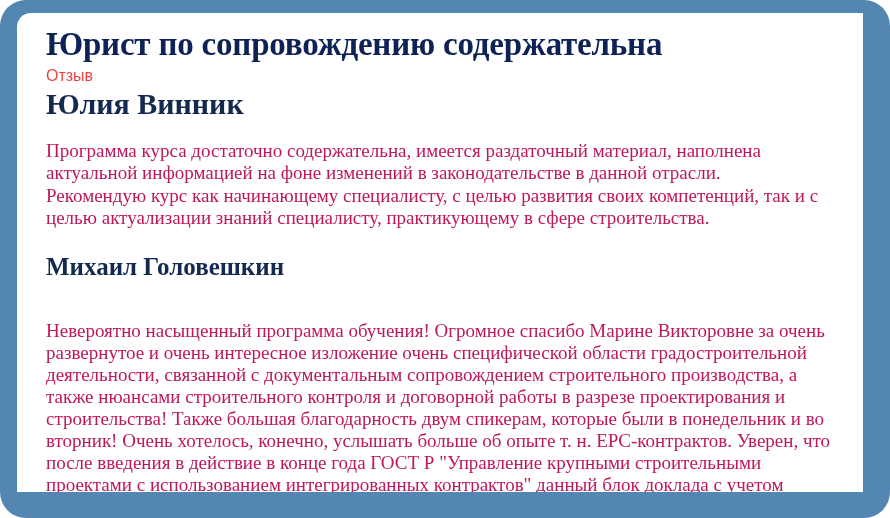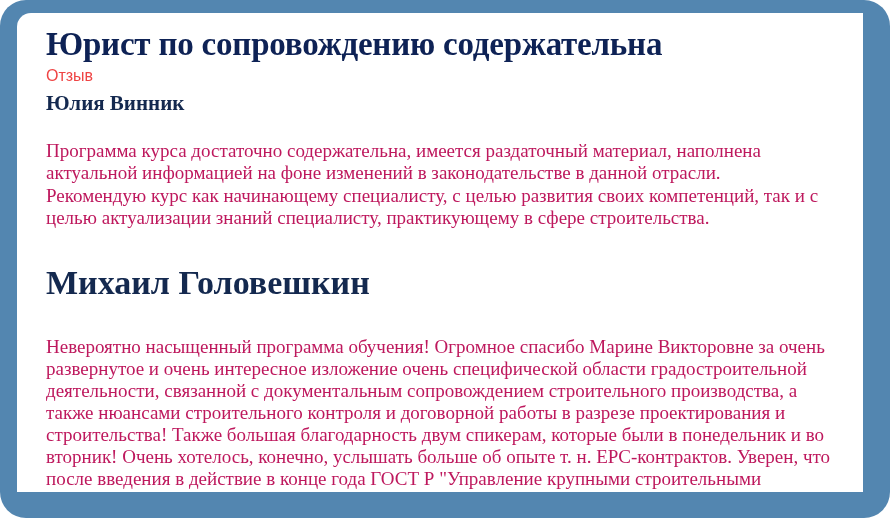--- a/index.html
+++ b/index.html
@@ -59,30 +59,30 @@
   .doc-subtitle {
     font-family: "Liberation Sans", "DejaVu Sans", sans-serif;
     font-size: 16px;
     line-height: 21px;
     color: #ef4444;
     margin: 0 0 3px 0;
   }
 
   .author-name {
     font-family: "Liberation Serif", "DejaVu Serif", serif;
-    font-size: 21px;
+    font-size: 30px;
     line-height: 29px;
     color: #14294f;
     margin: 0;
   }
 
   .author-name.second {
-    font-size: 34px;
+    font-size: 25px;
     line-height: 31px;
-    margin-top: 38px;
+    margin-top: 22px;
   }
 
   .review-body {
     margin: 0;
     font-family: "Liberation Serif", "DejaVu Serif", serif;
     font-size: 19px;
     line-height: 22px;
     color: #be185d;
     text-align: left;
   }

